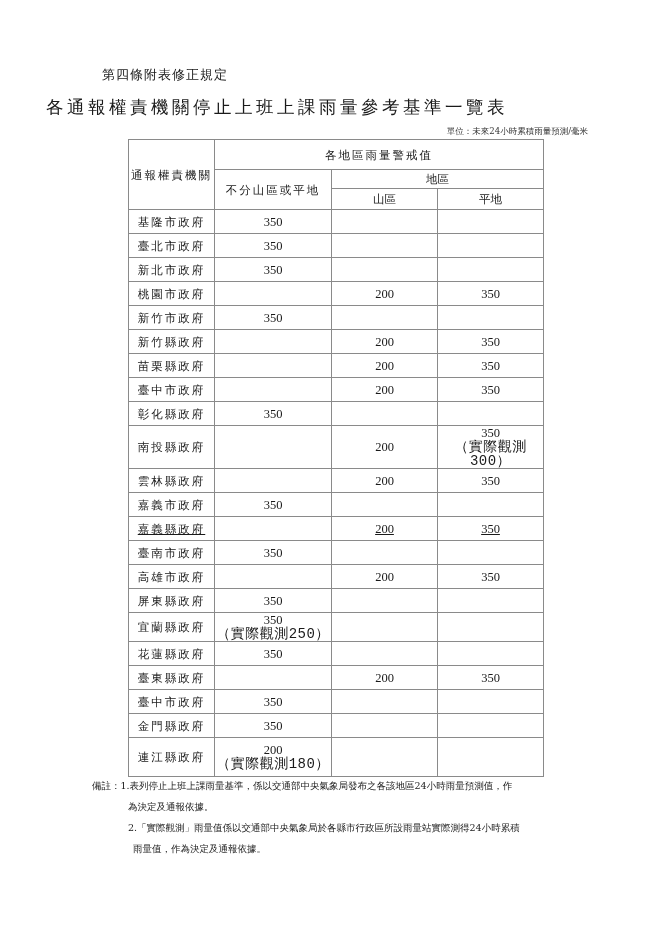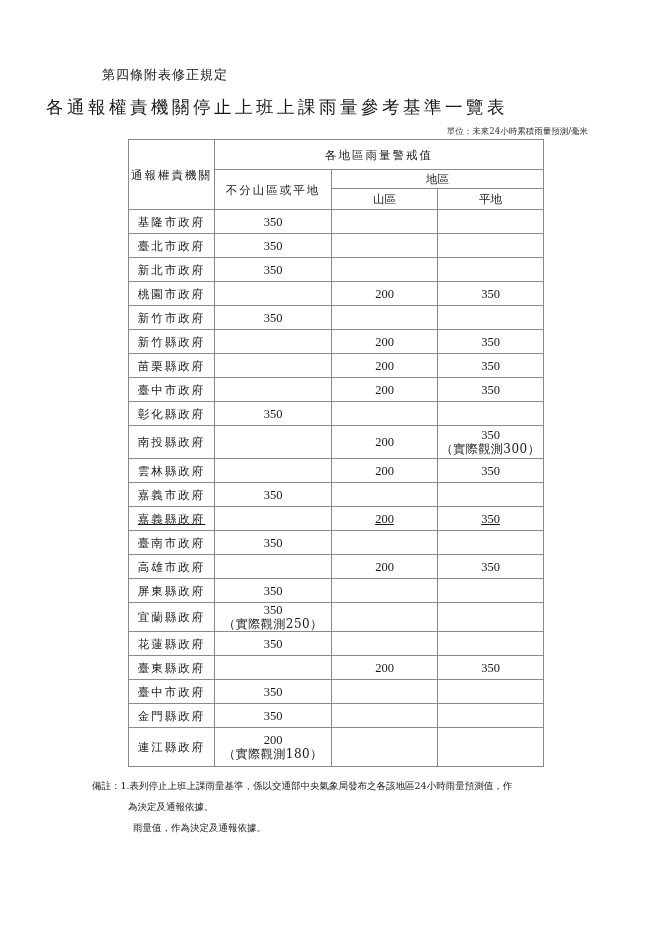--- a/index.html
+++ b/index.html
@@ -8,21 +8,21 @@
   .heading { position: absolute; left: 95px; top: 66px; font-size: 13px; letter-spacing: 1px; margin-left: 7px; }
   .title { position: absolute; left: 0; width: 554px; top: 95px; text-align: center;
            font-size: 17.5px; letter-spacing: 3.5px; }
   .unit { position: absolute; right: 68px; top: 126px; font-size: 8.5px; color: #333; }
   table.main { position: absolute; left: 128px; top: 139px; width: 415px;
                border-collapse: collapse; table-layout: fixed; }
   table.main td { border: 1px solid #8a8a8a; text-align: center; vertical-align: middle;
                   padding: 0; font-size: 11.5px; line-height: 14px; }
   table.main td.org { font-size: 11.5px; letter-spacing: 2px; }
   td .num { font-family: "Liberation Serif", serif; font-size: 12.5px; }
-  td .sub { font-size: 12px; display: block; letter-spacing: 0.5px; }
+  td .sub { font-size: 14px; display: block; letter-spacing: 0.5px; font-family: Liberation Mono, monospace; }
   .notes { position: absolute; left: 92px; top: 775px; width: 500px; font-size: 9.5px; line-height: 21px; }
   .notes .line { white-space: nowrap; }
   .notes .indent1 { padding-left: 36px; }
   .notes .indent2 { padding-left: 36px; }
   .notes .indent3 { padding-left: 41px; }
 </style>
 </head>
 <body>
 
 <div class="heading">第四條附表修正規定</div>
@@ -180,14 +180,15 @@
         <td><span class="num">200</span><span class="sub">（實際觀測180）</span></td>
         <td><span class="num"></span></td>
         <td><span class="num"></span></td>
       </tr>
     </tbody>
 </table>
 
 <div class="notes">
   <div class="line"><span>備註：</span><span>1.表列停止上班上課雨量基準，係以交通部中央氣象局發布之各該地區24小時雨量預測值，作</span></div>
   <div class="line indent1">為決定及通報依據。</div>
+  <div class="line indent2">2.「實際觀測」雨量值係以交通部中央氣象局於各縣市行政區所設雨量站實際測得24小時累積</div>
   <div class="line indent3">雨量值，作為決定及通報依據。</div>
 </div>
 
 </body></html>

